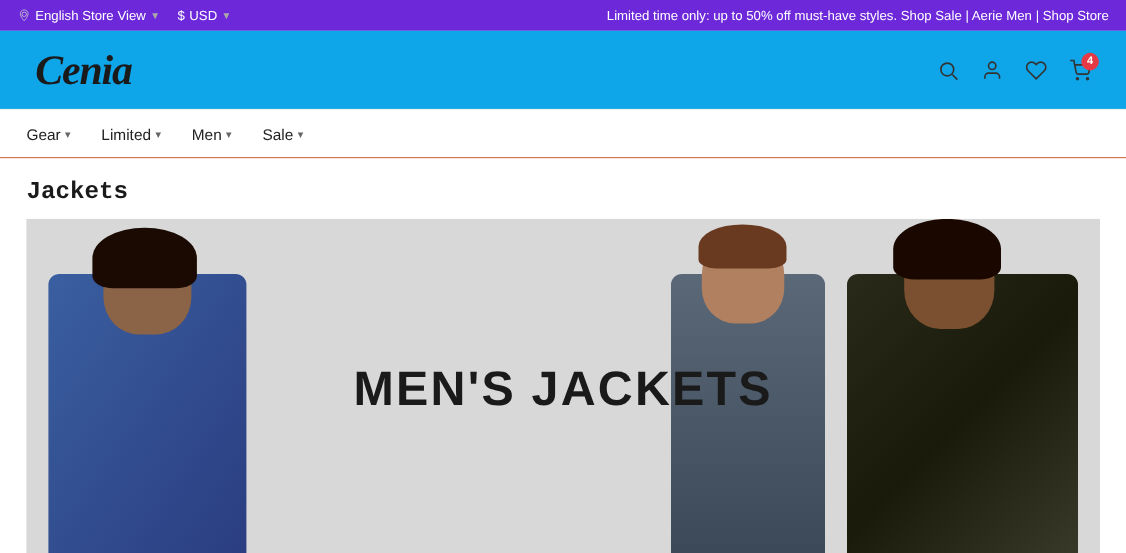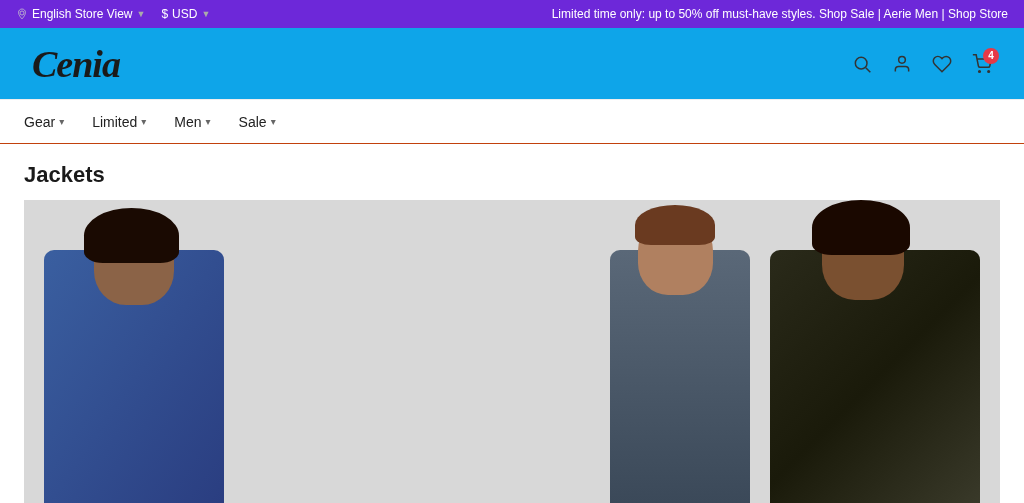--- a/index.html
+++ b/index.html
@@ -111,20 +111,21 @@
 
     
     .page-title-section {
       padding: 18px 24px 12px;
       background: #fff;
     }
     .page-title {
       font-size: 22px;
       font-weight: bold;
       color: #1a1a1a;
+      font-family: Liberation Mono, monospace;
     }
 
     
     .banner {
       margin: 0 24px 0;
       background: #d8d8d8;
       height: 310px;
       position: relative;
       overflow: hidden;
       display: flex;
@@ -258,20 +259,21 @@
 
     <div style="position:absolute;left:20px;bottom:0;width:180px;height:260px;background:linear-gradient(to bottom right,#3a5fa0,#2a3d80);border-radius:10px 10px 0 0;"></div>
 
     <div style="position:absolute;left:85px;bottom:220px;width:40px;height:40px;background:#8B6347;border-radius:50%;"></div>
 
     <div style="position:absolute;left:70px;top:20px;width:80px;height:85px;background:#8B6347;border-radius:45% 45% 40% 40%;"></div>
 
     <div style="position:absolute;left:60px;top:8px;width:95px;height:55px;background:#1a0a02;border-radius:50% 50% 20% 20%;"></div>
   </div>
 
+  <div class="banner-text">MEN'S JACKETS</div>
 
   <div style="position:absolute;right:240px;bottom:0;width:160px;height:310px;overflow:hidden;">
     <div style="position:absolute;left:10px;bottom:0;width:140px;height:260px;background:linear-gradient(to bottom,#5a6878,#3a4858);border-radius:10px 10px 0 0;"></div>
     <div style="position:absolute;left:50px;bottom:230px;width:40px;height:30px;background:#b08060;border-radius:50%;"></div>
     <div style="position:absolute;left:38px;top:15px;width:75px;height:80px;background:#b08060;border-radius:45% 45% 40% 40%;"></div>
     <div style="position:absolute;left:35px;top:5px;width:80px;height:40px;background:#6a3a20;border-radius:50% 50% 20% 20%;"></div>
   </div>
 
   <div style="position:absolute;right:0;bottom:0;width:250px;height:310px;overflow:hidden;">
     <div style="position:absolute;left:20px;bottom:0;width:210px;height:260px;background:linear-gradient(135deg,#2a2a1a,#1a1a0a,#3a3a2a);border-radius:10px 10px 0 0;"></div>

